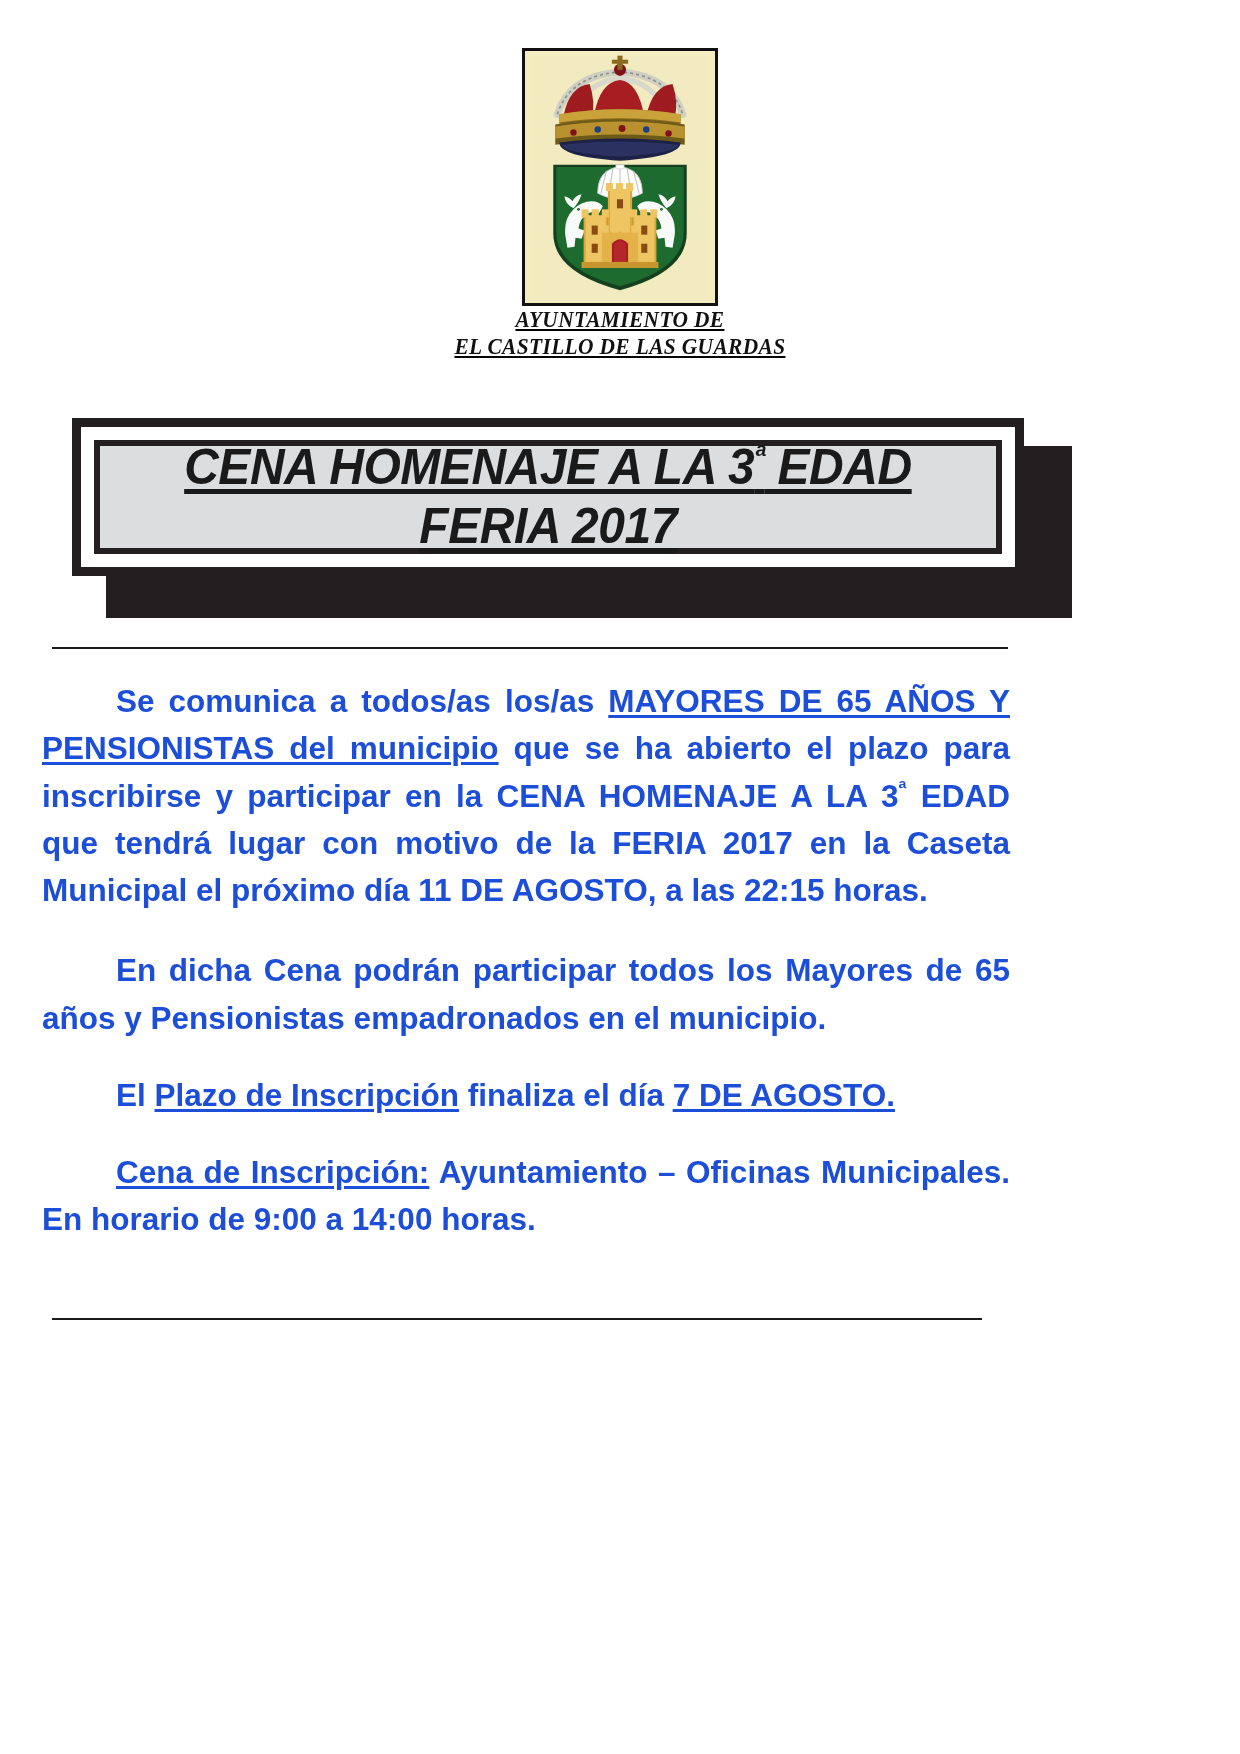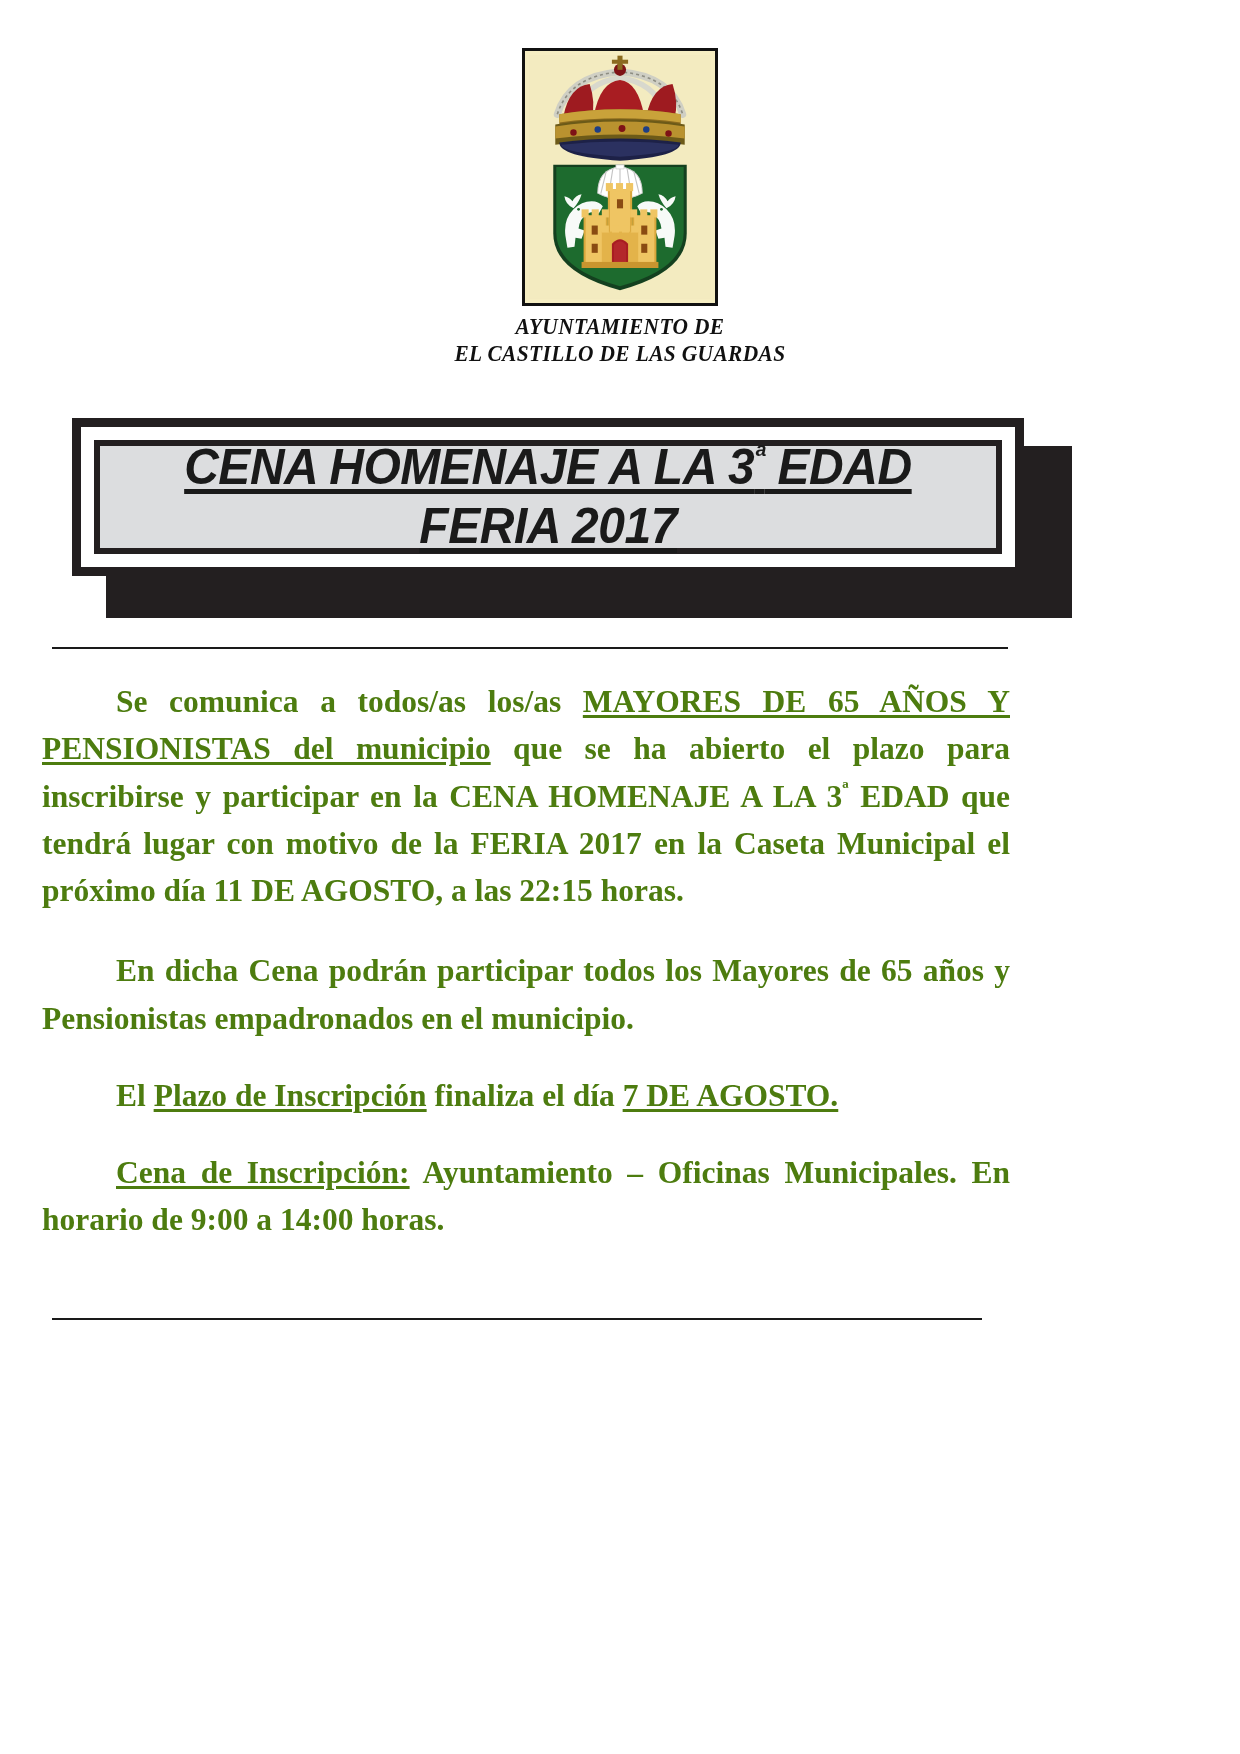--- a/index.html
+++ b/index.html
@@ -44,23 +44,23 @@
   .crest-inner {
     position: relative;
     width: 100%;
     height: 100%;
     background: #f3ebc0;
     overflow: hidden;
   }
   .crest-svg { display: block; width: 100%; height: 100%; }
 
   .org-lines {
-    margin-top: 7px;
     text-align: center;
     line-height: 1.18;
+    text-decoration: underline;
   }
   .org-line {
     font-family: "Liberation Serif", "DejaVu Serif", serif;
     font-weight: bold;
     font-style: italic;
     font-size: 23px;
     letter-spacing: 0.4px;
     color: #111111;
     transform: scaleX(0.93);
     transform-origin: center;
@@ -134,25 +134,25 @@
     width: 956px;
     height: 0;
     border-top: 2px solid #1a1a1a;
   }
 
   .body-text {
     position: absolute;
     left: 42px;
     top: 678px;
     width: 968px;
-    font-family: Liberation Serif, serif;
+    font-family: Liberation Sans, sans-serif;
     font-weight: bold;
     font-size: 31.5px;
     line-height: 1.50;
-    color: #4d7c0f;
+    color: #1d4ed8;
   }
   .para {
     text-align: justify;
     text-justify: inter-word;
     margin: 0 0 33px 0;
   }
   .para:last-child { margin-bottom: 0; }
   .para.indent { text-indent: 74px; }
   .para.p2 { margin-bottom: 30px; }
   .para.p3 { margin-bottom: 30px; }

